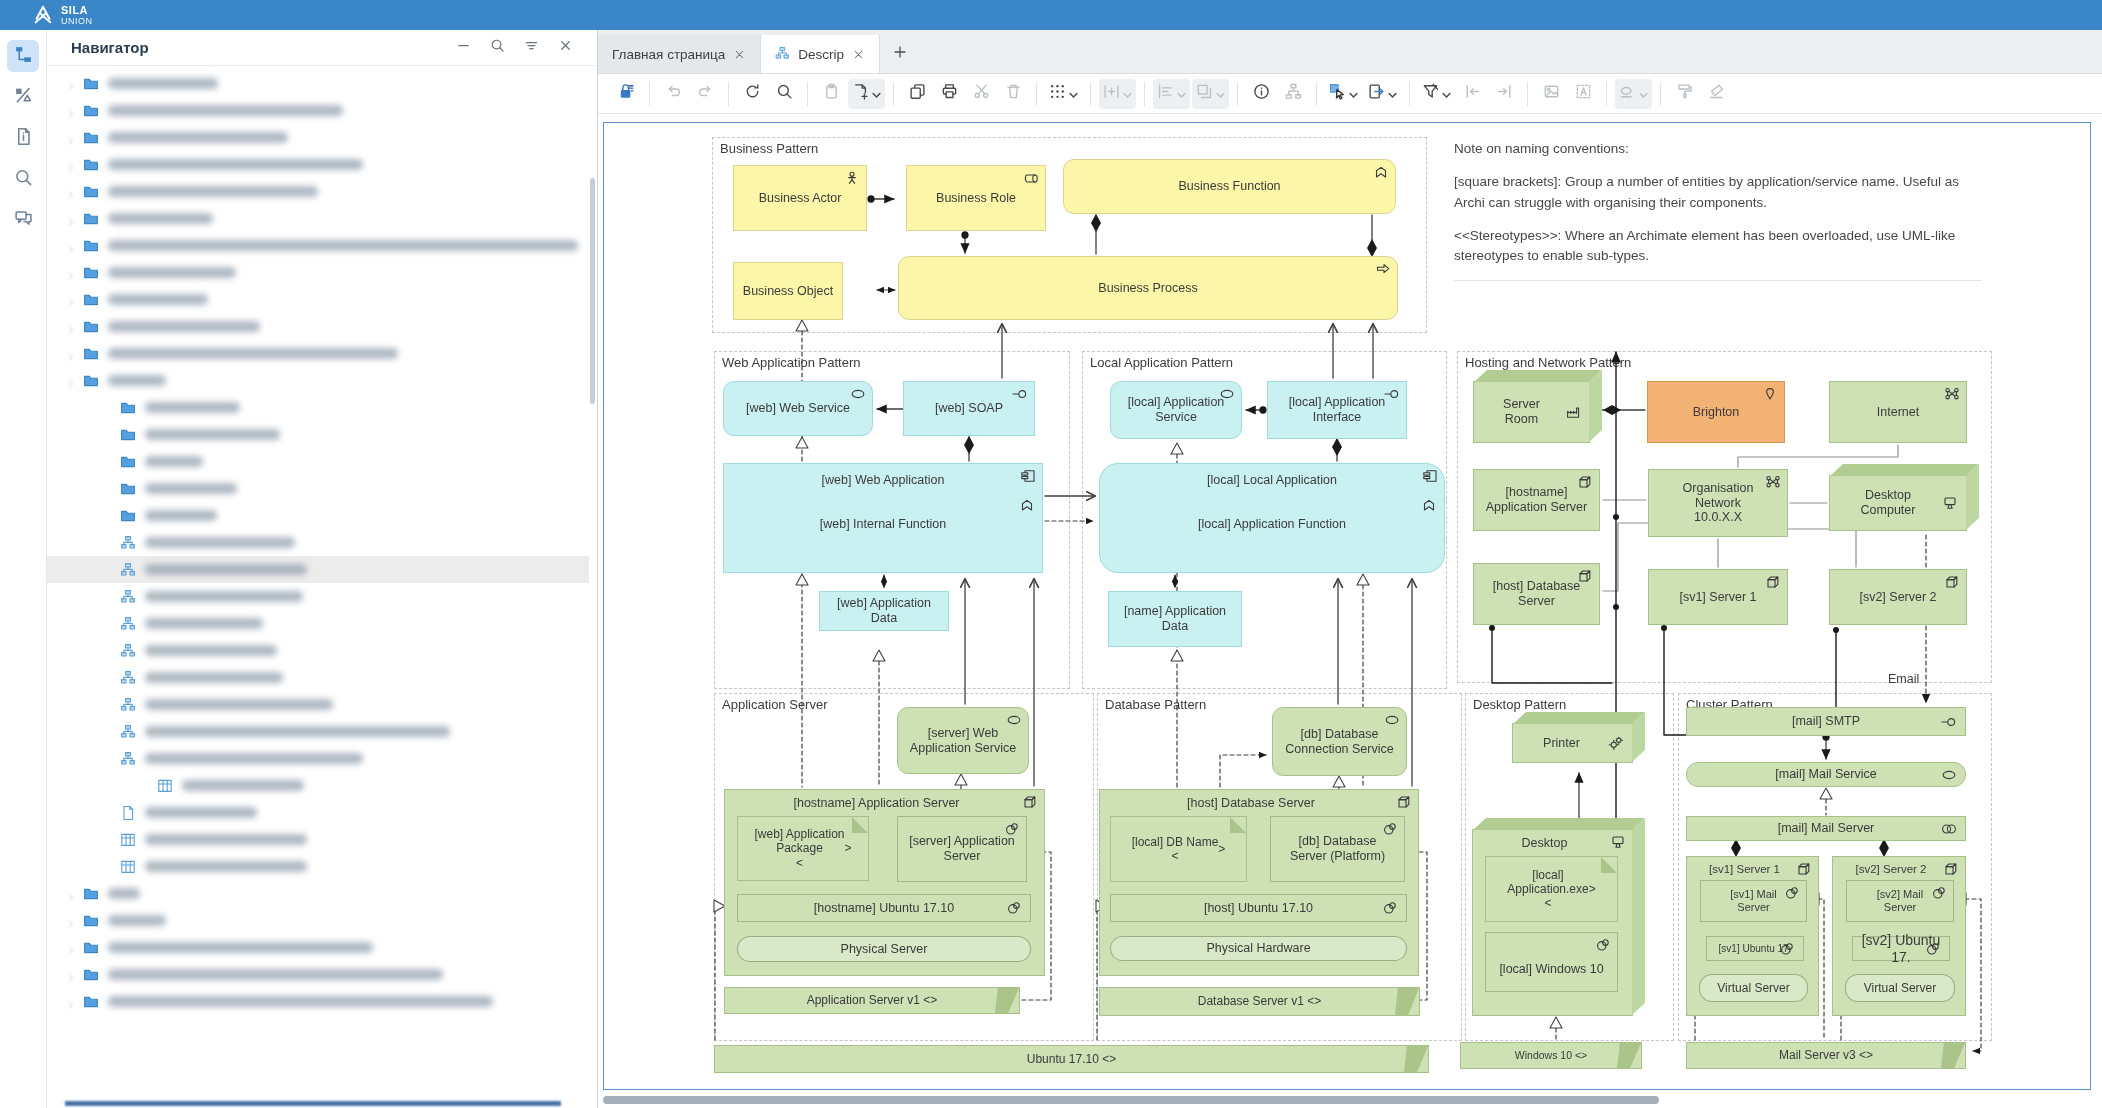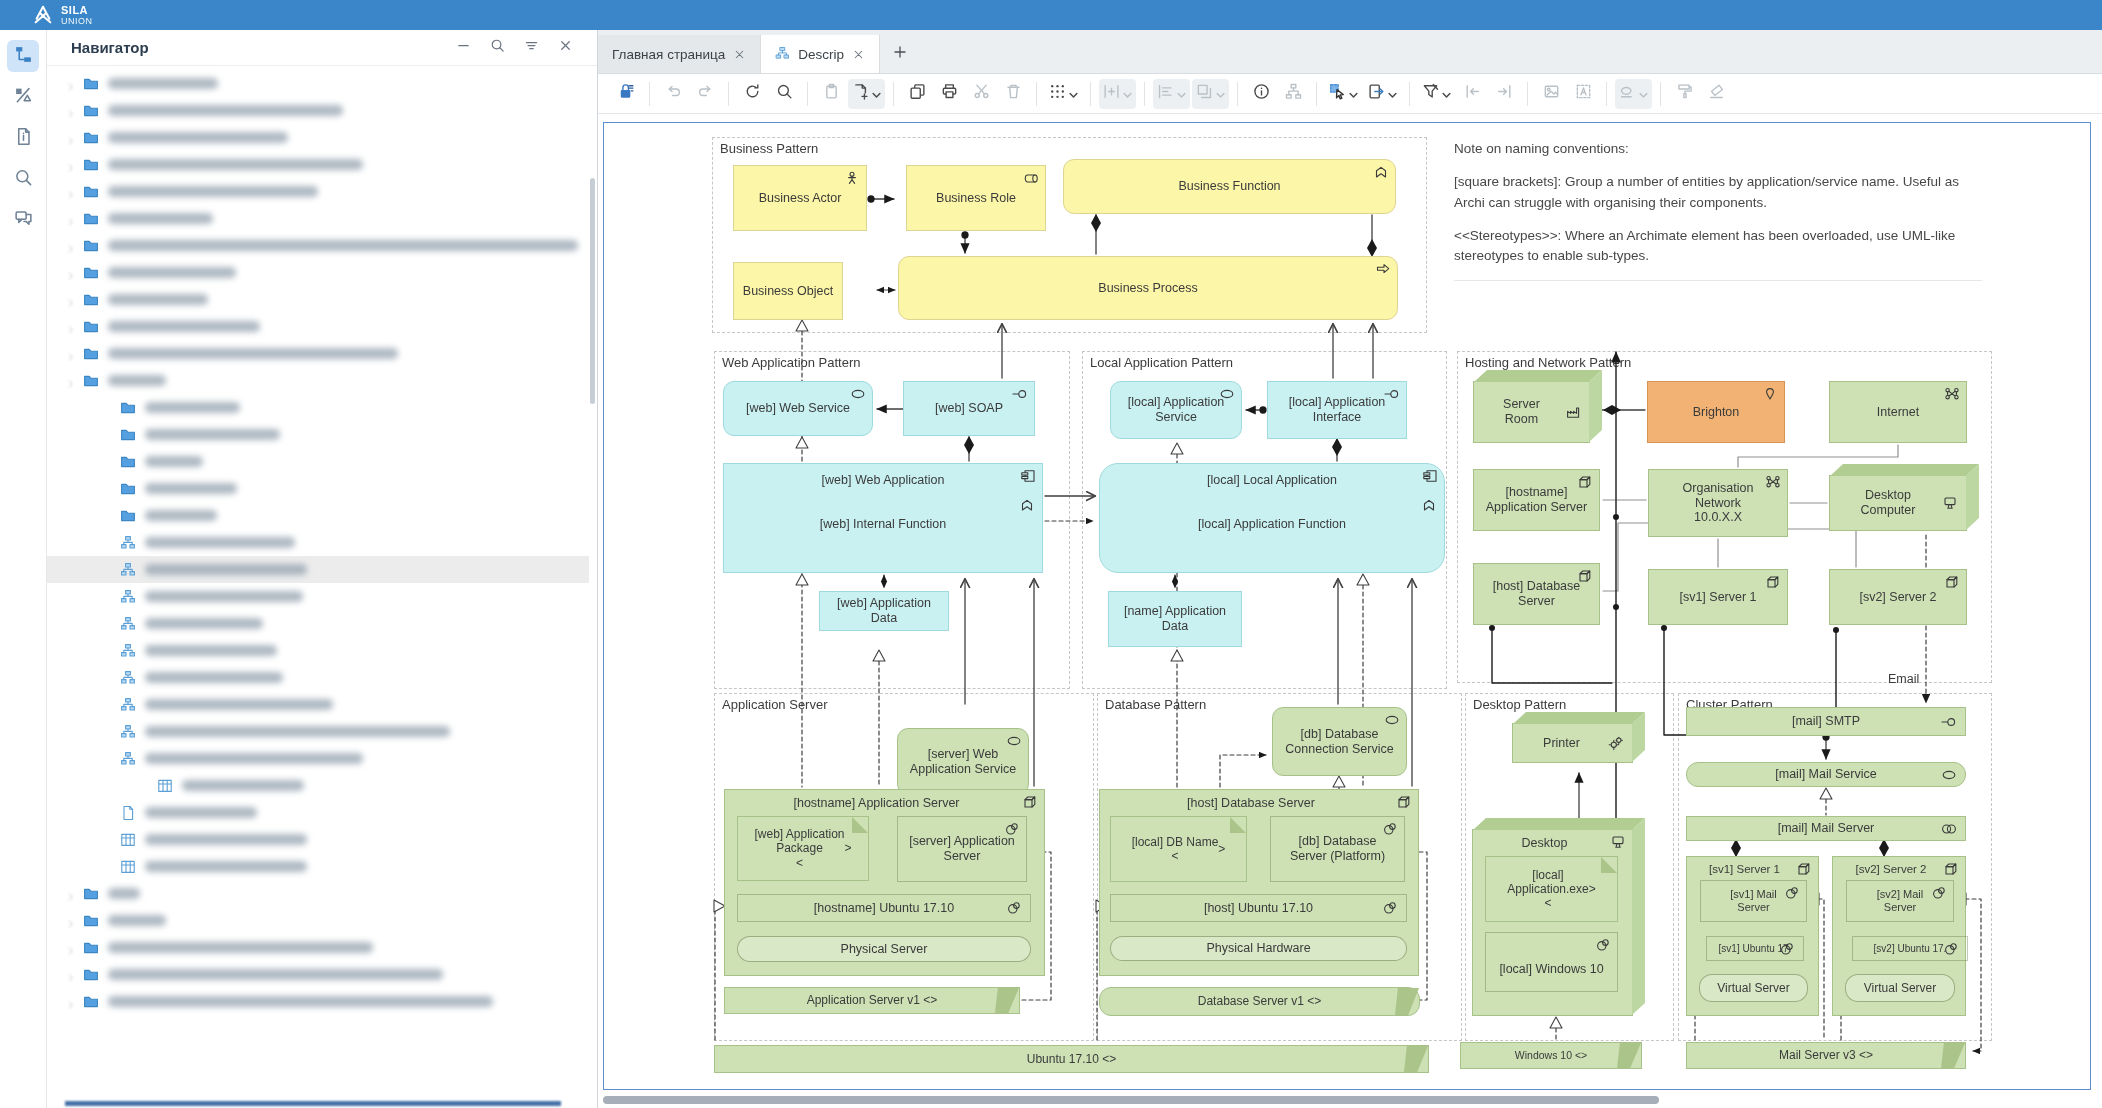--- a/index.html
+++ b/index.html
@@ -1127,21 +1127,21 @@
             <div class="node r g" style="left: 1225px; top: 446px; width: 138px; height: 56px;">
               <span class="nic ic-tr">
                 <svg viewBox="0 0 16 14" style="stroke:#3a3a3a;stroke-width:1.1">
                   <path d="M3 4.6L5.8 2h7l-2.8 2.6Z"></path>
                   <rect x="3" y="4.6" width="7" height="7.4"></rect>
                   <path d="M10 4.6L12.8 2v7.4L10 12"></path>
                 </svg>
               </span>
               <div class="lbl">[sv2] Server 2</div>
             </div>
-            <div class="node rr g" style="left: 293px; top: 584px; width: 132px; height: 67px; margin-top: 21px;">
+            <div class="node rr g" style="left: 293px; top: 584px; width: 132px; height: 67px;">
               <span class="nic ic-tr">
                 <svg viewBox="0 0 16 14" style="stroke:#3a3a3a;stroke-width:1.1">
                   <ellipse cx="8" cy="7" rx="5.8" ry="3.6"></ellipse>
                 </svg>
               </span>
               <div class="lbl">[server] Web
 Application Service</div>
             </div>
             <div class="node bigp g" style="left: 120px; top: 666px; width: 321px; height: 187px;">
               <div class="hd">[hostname] Application Server</div>
@@ -1224,21 +1224,21 @@
                 <svg viewBox="0 0 16 14" style="stroke:#3a3a3a;stroke-width:1.1">
                   <circle cx="6.8" cy="7.8" r="4.2"></circle>
                   <circle cx="10.4" cy="4.6" r="2.8"></circle>
                 </svg>
               </span>
               <div class="lbl">[host] Ubuntu 17.10</div>
             </div>
             <div class="node oval " style="left: 506px; top: 813px; width: 297px; height: 25px;">
               <div class="lbl">Physical Hardware</div>
             </div>
-            <div class="node abar g" style="left: 495px; top: 864px; width: 321px; height: 29px; font-size: 12px; border-radius: 12px;">
+            <div class="node abar g" style="left: 495px; top: 864px; width: 321px; height: 29px; font-size: 12px;">
               <div class="foldb"></div>
               <div class="lbl">Database Server v1 &lt;<software>&gt;</software></div>
             </div>
             <div class="node n3d g" style="left: 908px; top: 600px; width: 121px; height: 40px;">
               <div class="f3t"></div>
               <div class="f3s"></div>
               <span class="nic ic-r">
                 <svg viewBox="0 0 16 14" style="stroke:#3a3a3a;stroke-width:1.1">
                   <circle cx="5.8" cy="8.8" r="2.6"></circle>
                   <circle cx="10.8" cy="4.2" r="2.2"></circle>
@@ -1348,21 +1348,21 @@
             <div class="node sub " style="left: 1242px; top: 757px; width: 108px; height: 42px; font-size: 11px;">
               <span class="nic ic-tr">
                 <svg viewBox="0 0 16 14" style="stroke:#3a3a3a;stroke-width:1.1">
                   <circle cx="6.8" cy="7.8" r="4.2"></circle>
                   <circle cx="10.4" cy="4.6" r="2.8"></circle>
                 </svg>
               </span>
               <div class="lbl">[sv2] Mail
 Server</div>
             </div>
-            <div class="node sub " style="left: 1248px; top: 813px; width: 116px; height: 25px; font-size: 10px; text-decoration: underline;">
+            <div class="node sub " style="left: 1248px; top: 813px; width: 98px; height: 25px; font-size: 14px; text-decoration: underline;">
               <span class="nic ic-r">
                 <svg viewBox="0 0 16 14" style="stroke:#3a3a3a;stroke-width:1.1">
                   <circle cx="6.8" cy="7.8" r="4.2"></circle>
                   <circle cx="10.4" cy="4.6" r="2.8"></circle>
                 </svg>
               </span>
               <div class="lbl">[sv2] Ubuntu 17.</div>
             </div>
             <div class="node oval " style="left: 1241px; top: 851px; width: 110px; height: 28px; font-size: 12px;">
               <div class="lbl">Virtual Server</div>

